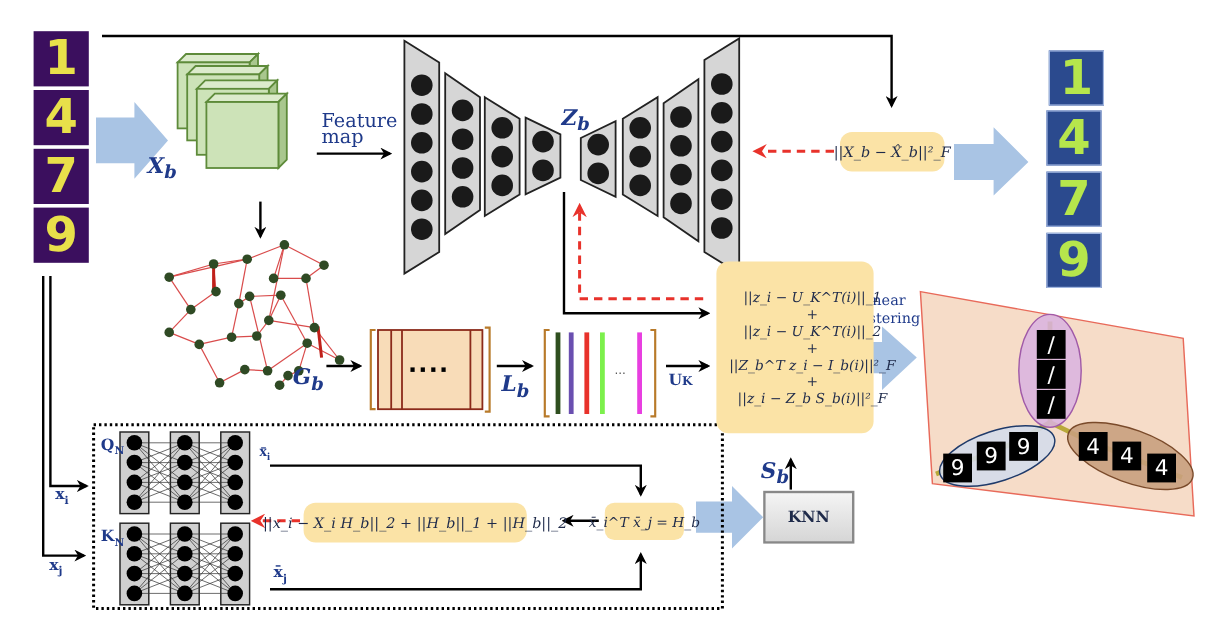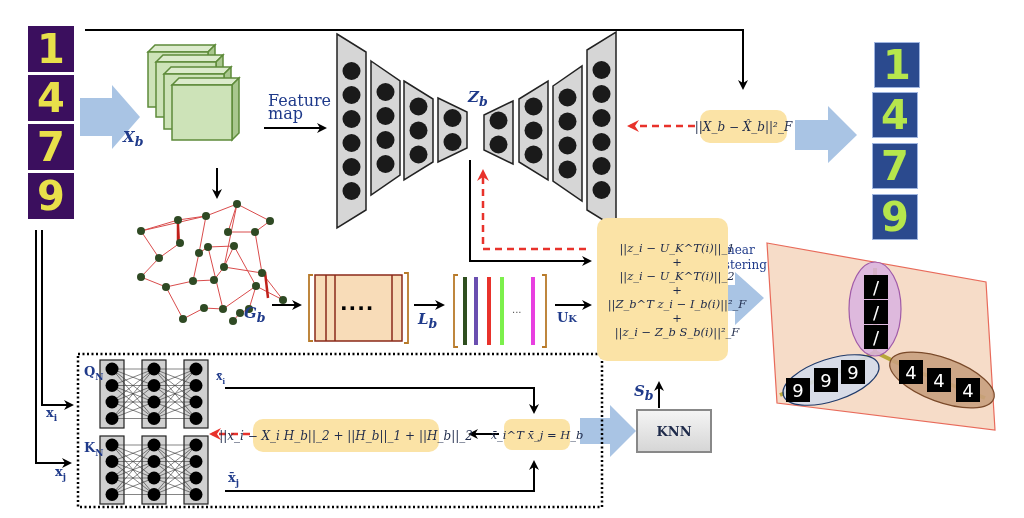--- a/index.html
+++ b/index.html
@@ -1,18 +1,18 @@
 <!DOCTYPE html>
 <html><head>
 <meta charset="utf-8">
 <style>
   html, body { margin: 0; padding: 0; background: #ffffff; }
   body { width: 1024px; height: 518px; position: relative; overflow: hidden; font-family: "DejaVu Serif", serif; }
   #canvas { position: absolute; left: 0; top: 0; width: 1024px; height: 518px; }
-  .lbl { position: absolute; color: #1f3a8a; font-family: "DejaVu Serif", serif; font-weight: bold; font-style: italic; font-size: 15px; white-space: nowrap; }
+  .lbl { position: absolute; color: #1f3a8a; font-family: "DejaVu Serif", serif; font-weight: bold; font-style: italic; font-size: 18px; white-space: nowrap; }
   .lbl-up { font-style: normal; }
   .plain { position: absolute; color: #1f3a8a; font-family: "DejaVu Serif", serif; font-size: 16px; line-height: 13px; white-space: nowrap; }
   .ybox { position: absolute; background: #fbe3a6; border-radius: 10px; color: #1e2a4a; font-family: "DejaVu Serif", serif; font-style: italic; display: flex; align-items: center; justify-content: center; text-align: center; white-space: nowrap; }
   .loss-stack { flex-direction: column; font-size: 11.5px; line-height: 14px; }
   .loss-stack .plus { font-style: normal; }
   .knn { position: absolute; left: 636px; top: 409px; width: 76px; height: 44px; background: linear-gradient(#f4f4f4, #d6d6d6); border: 2px solid #888; box-sizing: border-box; display: flex; align-items: center; justify-content: center; color: #1e2a4a; font-size: 13px; font-family: "DejaVu Serif", serif; font-weight: bold; }
   .digit { position: absolute; width: 46px; height: 46px; display: flex; align-items: center; justify-content: center; font-family: "DejaVu Sans", sans-serif; font-weight: bold; font-size: 40px; }
   .digit.in { background: #3b0f5e; color: #e8e04a; }
   .digit.out { background: #2b4a8e; color: #b6e64c; border: 1px solid #9fb5e0; box-sizing: border-box; }
   .mn { position: absolute; width: 24px; height: 24px; background: #000; color: #fff; display: flex; align-items: center; justify-content: center; font-family: "DejaVu Sans", sans-serif; font-size: 18px; }
@@ -375,21 +375,21 @@
 <div class="plain" style="left:268px;top:94px;white-space:pre;">Feature
 map</div>
 <div class="lbl" style="left:468px;top:88px;"><span>Z</span><sub>b</sub></div>
 <div class="lbl" style="left:244px;top:304px;"><span>G</span><sub>b</sub></div>
 <div class="lbl" style="left:418px;top:310px;"><span>L</span><sub>b</sub></div>
 <div class="lbl lbl-up" style="left:557px;top:310px;font-size:13px;"><span>U</span><span style="font-size:10px;">K</span></div>
 <div class="lbl" style="left:634px;top:382px;"><span>S</span><sub>b</sub></div>
 <div class="lbl lbl-up" style="left:84px;top:364px;font-size:13px;"><span>Q</span><sub style="font-size:9px;">N</sub></div>
 <div class="lbl lbl-up" style="left:84px;top:440px;font-size:13px;"><span>K</span><sub style="font-size:9px;">N</sub></div>
 <div class="lbl lbl-up" style="left:46px;top:405px;font-size:13px;"><span>x</span><sub style="font-size:9px;">i</sub></div>
-<div class="lbl lbl-up" style="left:41px;top:464px;font-size:13px;margin-left:14px;"><span>x</span><sub style="font-size:9px;">j</sub></div>
+<div class="lbl lbl-up" style="left:41px;top:464px;font-size:13px;"><span>x</span><sub style="font-size:9px;">j</sub></div>
 <div class="lbl lbl-up" style="left:216px;top:368px;font-size:13px;font-family:Liberation Serif, serif;"><span>x̄</span><sub style="font-size:9px;">i</sub></div>
 <div class="lbl lbl-up" style="left:228px;top:470px;font-size:13px;"><span>x̄</span><sub style="font-size:9px;">j</sub></div>
 <div class="plain" style="left:703px;top:243px;white-space:pre;text-align:center;font-size:12px;line-height:15px;">Linear
 Clustering</div>
 
 <div style="position:absolute;left:340px;top:296px;font-size:20px;font-weight:bold;font-family:'DejaVu Sans',sans-serif;letter-spacing:1px;">····</div>
 <div style="position:absolute;left:512px;top:304px;font-size:10px;color:#555;font-family:'DejaVu Sans',sans-serif;">...</div>
 
 <div class="ybox" style="left:700px;top:110px;width:87px;height:33px;font-size:12px;font-style:italic;">||X_b − X̂_b||²_F</div>
 

